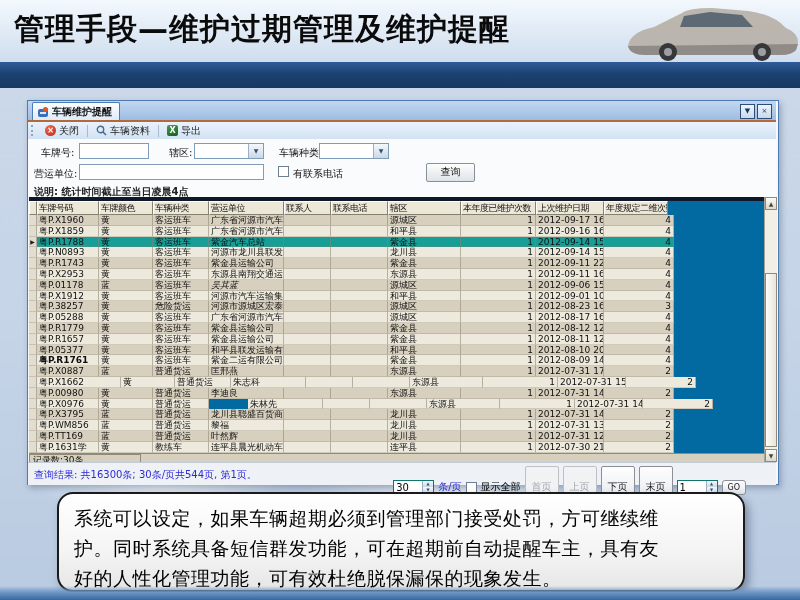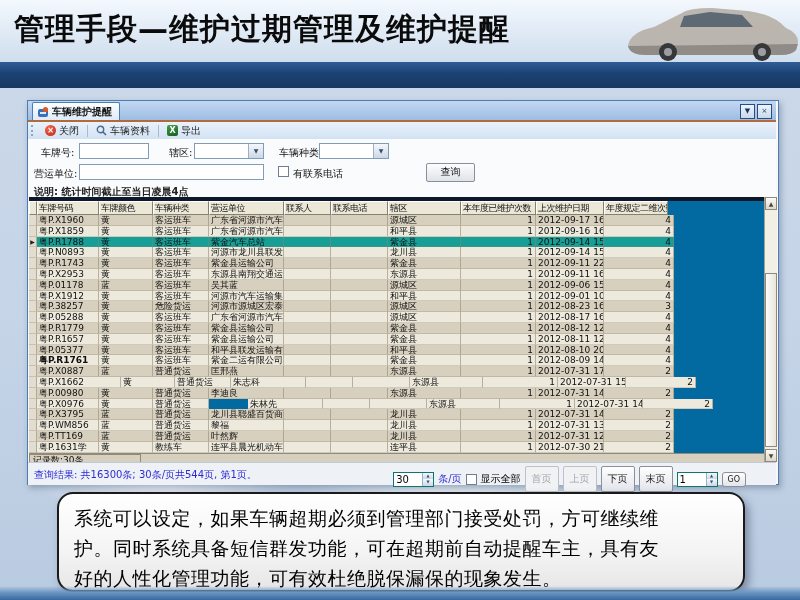--- a/index.html
+++ b/index.html
@@ -98,21 +98,21 @@
   .statusbar{position:absolute;left:0;top:361px;width:748px;height:22px;background:#eef1f5;
     border-top:1px solid #c3ccd6;font-size:10px;}
   .result{position:absolute;left:6px;top:5px;color:#2b2bd5;white-space:nowrap;}
   .pager{position:absolute;right:30px;top:3px;display:flex;align-items:center;gap:4px;}
   .spin{display:inline-flex;align-items:stretch;border:1px solid #0f766e;background:#fff;height:15px;box-sizing:border-box;}
   .spin input{width:24px;border:none;outline:none;font-size:10px;padding:0 2px;font-family:inherit;}
   .spin .arr{width:10px;display:flex;flex-direction:column;border-left:1px solid #9bb0c6;}
   .spin .arr span{flex:1;font-size:4px;line-height:6px;text-align:center;background:linear-gradient(#f4f8fc,#cdd8e5);color:#33506e;}
   .blue{color:#2b2bd5;}
   .pbtn{border:1px solid #8a9097;border-radius:2px;background:linear-gradient(#fefefe,#e2e5ea);
-    font-size:10px;padding:5px 6px;color:#1a1a1a;}
+    font-size:10px;padding:13px 6px;color:#1a1a1a;}
   .pbtn.dis{color:#a2a8b0;border-color:#bcc1c7;background:#f1f2f4;}
   .gobtn{border:1px solid #8a9097;border-radius:3px;background:linear-gradient(#fefefe,#e2e5ea);
     font-size:8px;padding:2px 5px;color:#1a1a1a;}
 
   
   .note-box{position:absolute;left:57px;top:492px;width:688px;height:100px;box-sizing:border-box;
     border:2px solid #1a1a1a;border-radius:16px;background:linear-gradient(180deg,#ffffff 0%,#f4f4f4 60%,#e6e6e6 100%);
     box-shadow:4px 5px 8px rgba(50,60,90,.45);}
   .note-text{padding:9px 15px;font-size:19px;line-height:1.58;color:#000;letter-spacing:.5px;white-space:pre-line;}
 </style>
@@ -286,21 +286,21 @@
             <span class="gcell" style="width: 73px;">东源县</span>
             <span class="gcell r" style="width: 75px;">1</span>
             <span class="gcell" style="width: 68px;">2012-09-11 16:05</span>
             <span class="gcell r" style="width: 70px;">4</span>
           </div>
           <div class="grow odd">
             <span class="gcell marker"></span>
             <span class="gcell" style="width: 62px;">粤P.01178</span>
             <span class="gcell" style="width: 54px;">蓝</span>
             <span class="gcell" style="width: 56px;">客运班车</span>
-            <span class="gcell" style="width: 75px;">吴其蓝</span>
+            <span class="gcell" style="width: 75px; font-style: italic;">吴其蓝</span>
             <span class="gcell" style="width: 47px;"></span>
             <span class="gcell" style="width: 57px;"></span>
             <span class="gcell" style="width: 73px;">源城区</span>
             <span class="gcell r" style="width: 75px;">1</span>
             <span class="gcell" style="width: 68px;">2012-09-06 15:27</span>
             <span class="gcell r" style="width: 70px;">4</span>
           </div>
           <div class="grow even">
             <span class="gcell marker"></span>
             <span class="gcell" style="width: 62px;">粤P.X1912</span>

